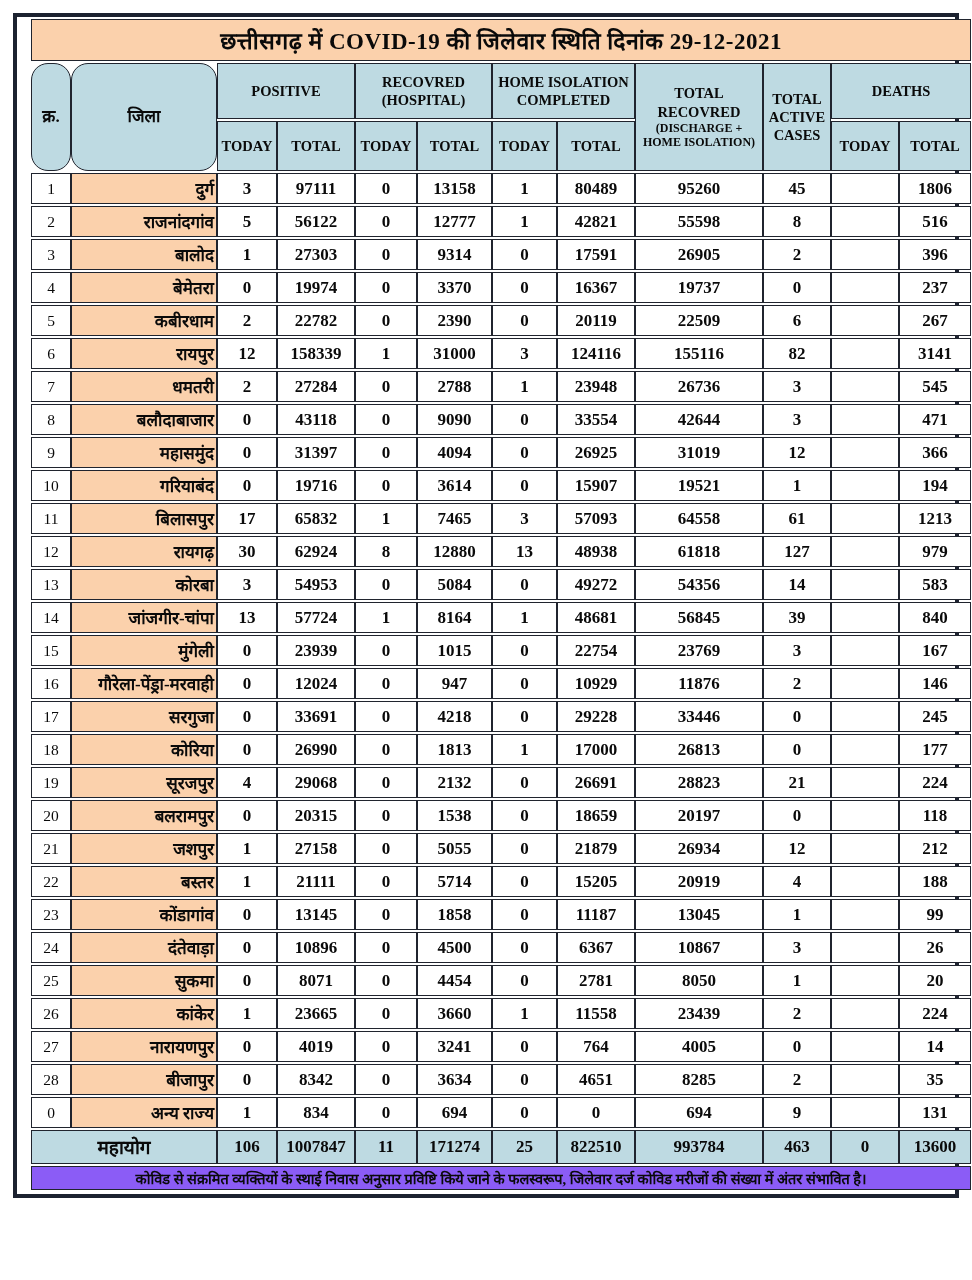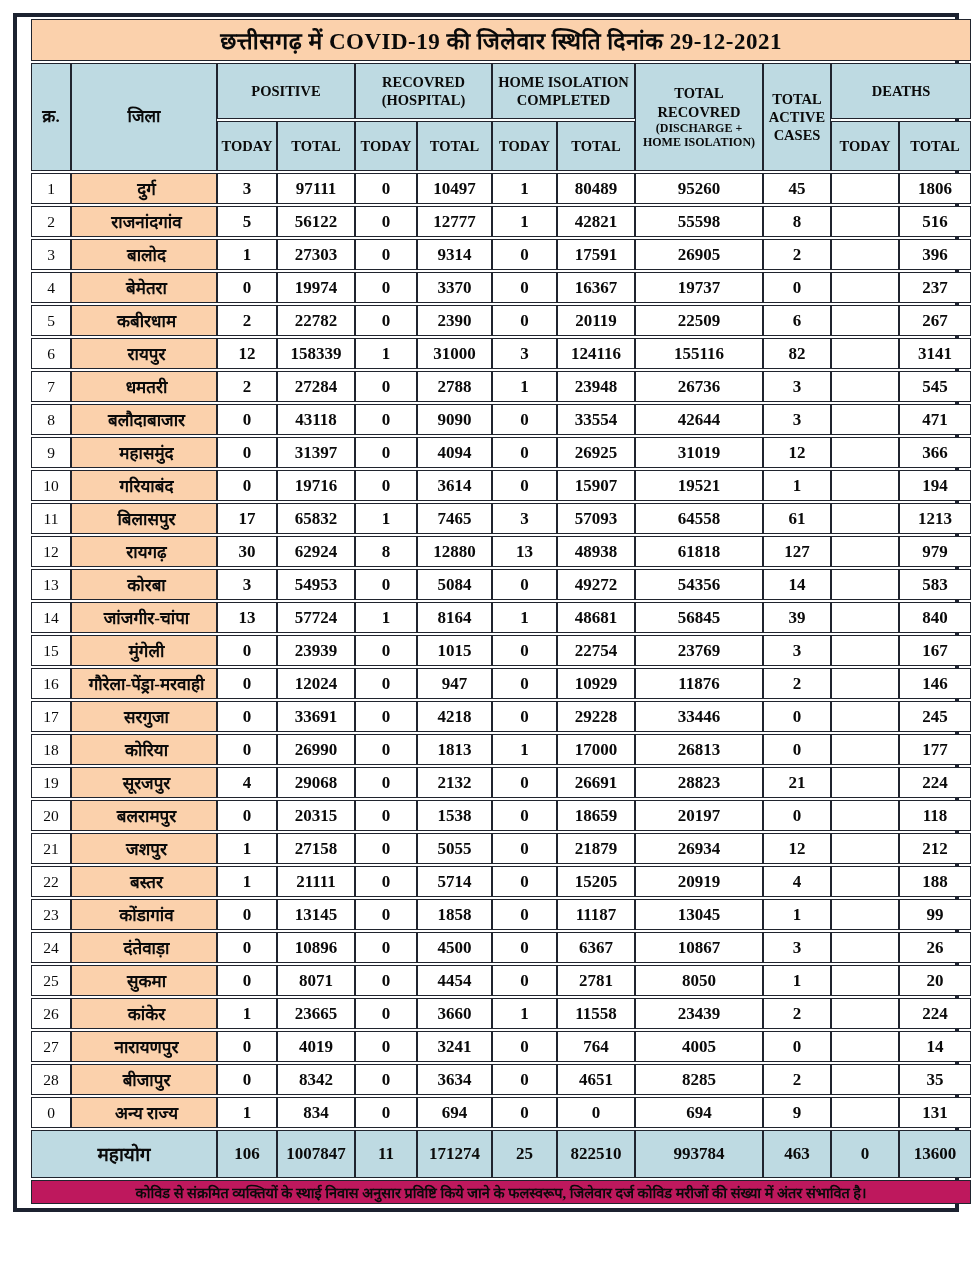--- a/index.html
+++ b/index.html
@@ -26,29 +26,29 @@
     overflow:hidden;white-space:nowrap;
   }
   .title-row th{
     background:var(--peach);height:42px;font-size:23px;font-weight:bold;
     letter-spacing:0.5px;
   }
   .h1 th,.h2 th{background:var(--blue);font-weight:bold;font-size:14.5px;line-height:1.25;}
   .h1 th{height:56px;}
   .h2 th{height:50px;}
   .h1 th .sm{font-size:12px;font-weight:bold;line-height:1.2;}
-  .h1 th.hindi{font-size:17px;}
+  .h1 th.hindi{font-size:17px;border-radius:17px;}
   tbody td{height:31px;font-weight:bold;font-size:17px;background:#fff;}
   tbody td.sn{font-weight:normal;font-size:15.5px;}
   tbody td.district{
-    background:var(--peach);text-align:center;padding-left:7px;font-size:17px;
+    background:var(--peach);text-align:right;padding-left:7px;font-size:17px;
   }
-  .total-row td{background:var(--blue);font-weight:bold;font-size:17px;height:48px;}
+  .total-row td{background:var(--blue);font-weight:bold;font-size:17px;height:34px;}
   .total-row td.label{font-size:19px;}
-  .note-row td{height:18px;font-size:14.5px;font-weight:bold;background:#be185d;}
+  .note-row td{height:18px;font-size:14.5px;font-weight:bold;background:#8b5cf6;}
 </style>
 </head>
 <body>
 
 <div class="sheet">
   <table>
     <colgroup>
       <col style="width:40px">
         <col style="width:146px">
       <col style="width:60px">
@@ -102,21 +102,21 @@
         <th>TOTAL</th>
       </tr>
     </thead>
     <tbody id="rows-body">
         <tr>
           <td class="sn">1</td>
           <td class="district">दुर्ग</td>
           <td>3</td>
           <td>97111</td>
           <td>0</td>
-          <td>10497</td>
+          <td>13158</td>
           <td>1</td>
           <td>80489</td>
           <td>95260</td>
           <td>45</td>
           <td></td>
           <td>1806</td>
         </tr>
         <tr>
           <td class="sn">2</td>
           <td class="district">राजनांदगांव</td>

